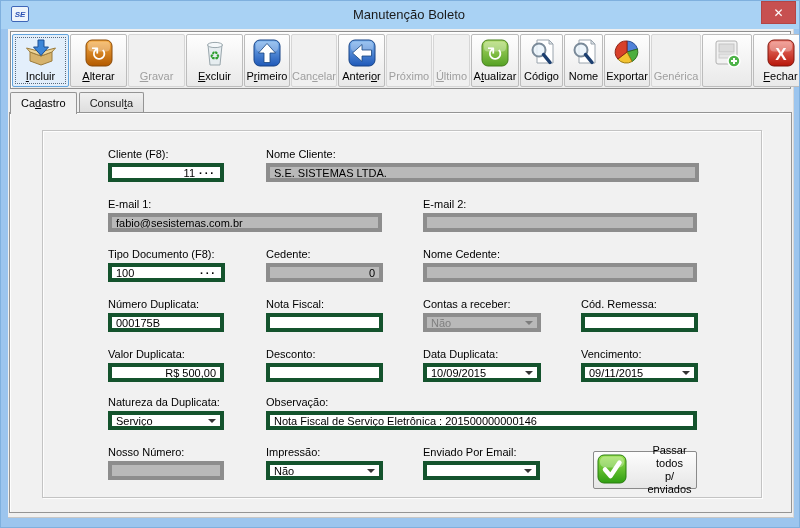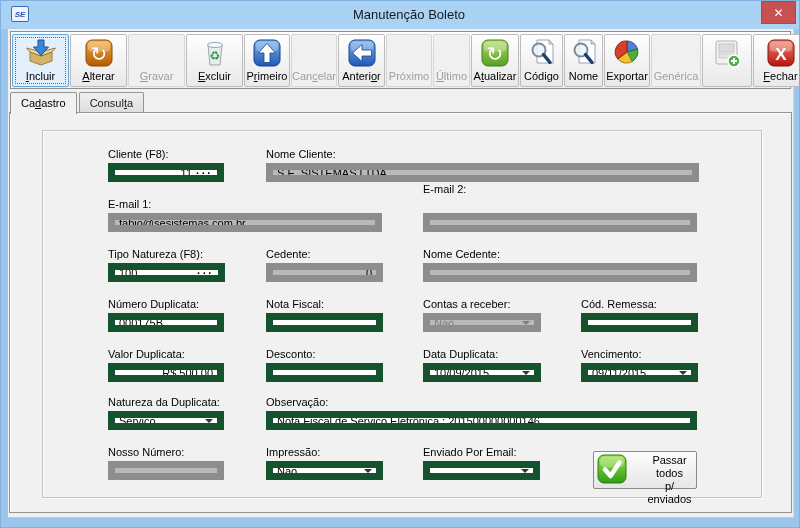--- a/index.html
+++ b/index.html
@@ -64,37 +64,37 @@
   .page{
     position:absolute;left:1px;top:83px;width:783px;height:401px;
     background:#f1f1f1;border:1px solid #949494;box-shadow:inset 1px 1px 0 #fdfdfd;z-index:1;
   }
   .groupbox{
     position:absolute;left:32px;top:17px;width:720px;height:368px;
     border:1px solid #c3c3c3;box-shadow:inset 1px 1px 0 #fdfdfd,1px 1px 0 #fdfdfd;
   }
   .lbl{position:absolute;white-space:nowrap;color:#000;}
   .ctl{
-    position:absolute;height:19px;border:7px solid #14532d;background:#fff;
+    position:absolute;height:19px;border:4px solid #14532d;background:#fff;
     display:flex;align-items:center;padding:0 4px;gap:4px;overflow:hidden;
   }
   .ctl .val{flex:1 1 auto;white-space:nowrap;overflow:hidden;}
   .val.right{text-align:right;}
   .ro{background:#b9b9b9;border-color:#8d8d8d;}
   .dots{font-weight:bold;letter-spacing:2px;line-height:6px;flex:0 0 auto;}
   .arr{width:0;height:0;border-left:4px solid transparent;border-right:4px solid transparent;border-top:4px solid #333;flex:0 0 auto;}
   .combo.dis2{background:#b9b9b9;border-color:#8d8d8d;}
   .combo.dis2 .val{color:#7f7f7f;}
   .combo.dis2 .arr{border-top-color:#7d7d7d;}
   
   .action-btn{
     position:absolute;left:550px;top:320px;width:104px;height:38px;
     border:1px solid #8a8a8a;border-radius:2px;
     background:linear-gradient(#fdfdfd,#e6e6e6);
-    display:flex;gap:19px;padding:2px 3px;cursor:default;
+    display:flex;align-items:center;gap:19px;padding:2px 3px;cursor:default;
   }
   .action-text{font-size:11px;line-height:13px;text-align:center;flex:1;}
 </style>
 </head>
 <body>
 
 <div class="window">
 
   <div class="titlebar">
     <div class="appicon">
@@ -311,26 +311,26 @@
         </div>
         <div class="lbl" style="left:223px;top:17px">Nome Cliente:</div>
         <div class="ctl ro" style="left:223px;top:32px;width:433px">
           <span class="val">S.E. SISTEMAS LTDA.</span>
         </div>
 
         <div class="lbl" style="left:65px;top:67px">E-mail 1:</div>
         <div class="ctl ro" style="left:65px;top:82px;width:274px">
           <span class="val">fabio@sesistemas.com.br</span>
         </div>
-        <div class="lbl" style="left:380px;top:52px">E-mail 2:</div>
+        <div class="lbl" style="left:380px;top:67px">E-mail 2:</div>
         <div class="ctl ro" style="left:380px;top:82px;width:274px">
           <span class="val"></span>
         </div>
 
-        <div class="lbl" style="left:65px;top:117px">Tipo Natureza (F8):</div>
+        <div class="lbl" style="left:65px;top:117px">Tipo Documento (F8):</div>
         <div class="ctl" style="left:65px;top:132px;width:117px">
           <span class="val">100</span>
           <span class="dots">···</span>
         </div>
         <div class="lbl" style="left:223px;top:117px">Cedente:</div>
         <div class="ctl ro" style="left:223px;top:132px;width:117px">
           <span class="val right">0</span>
         </div>
         <div class="lbl" style="left:380px;top:117px">Nome Cedente:</div>
         <div class="ctl ro" style="left:380px;top:132px;width:274px">

